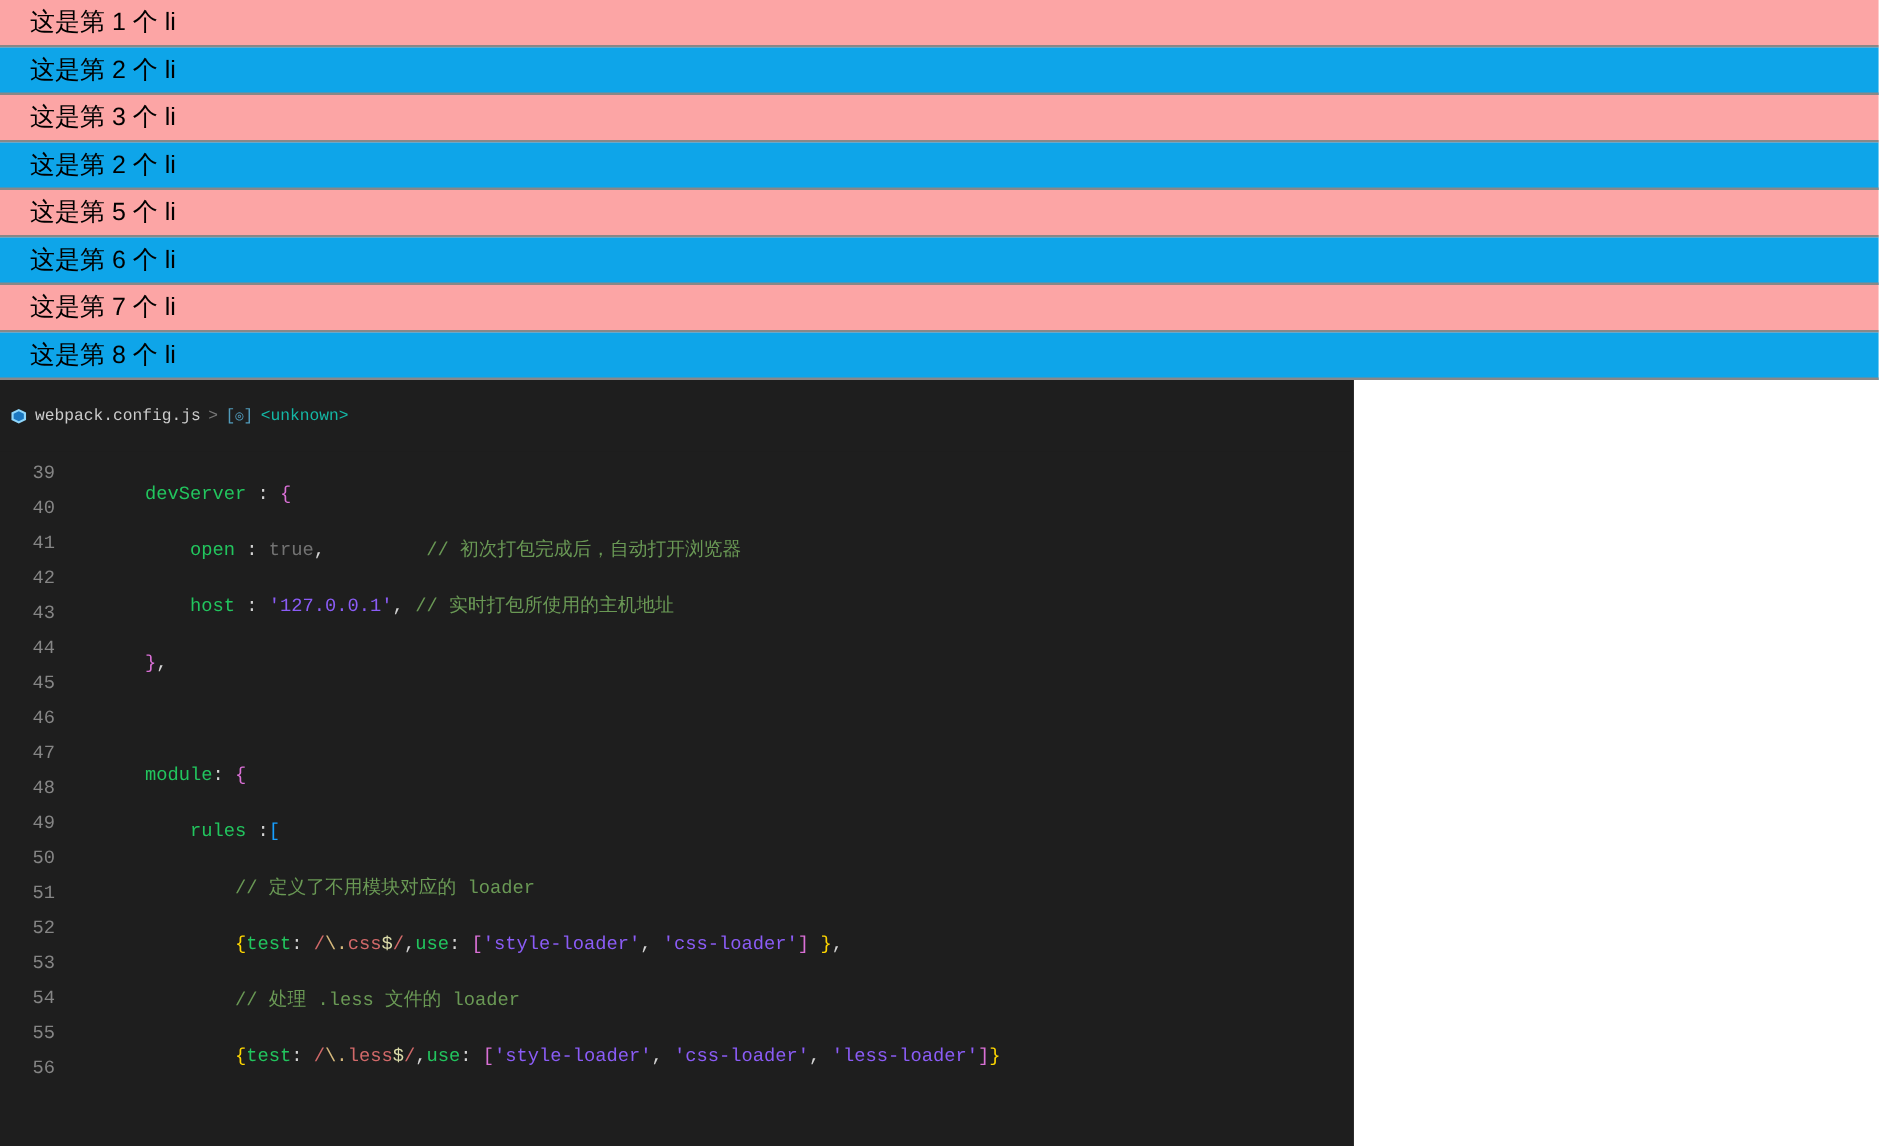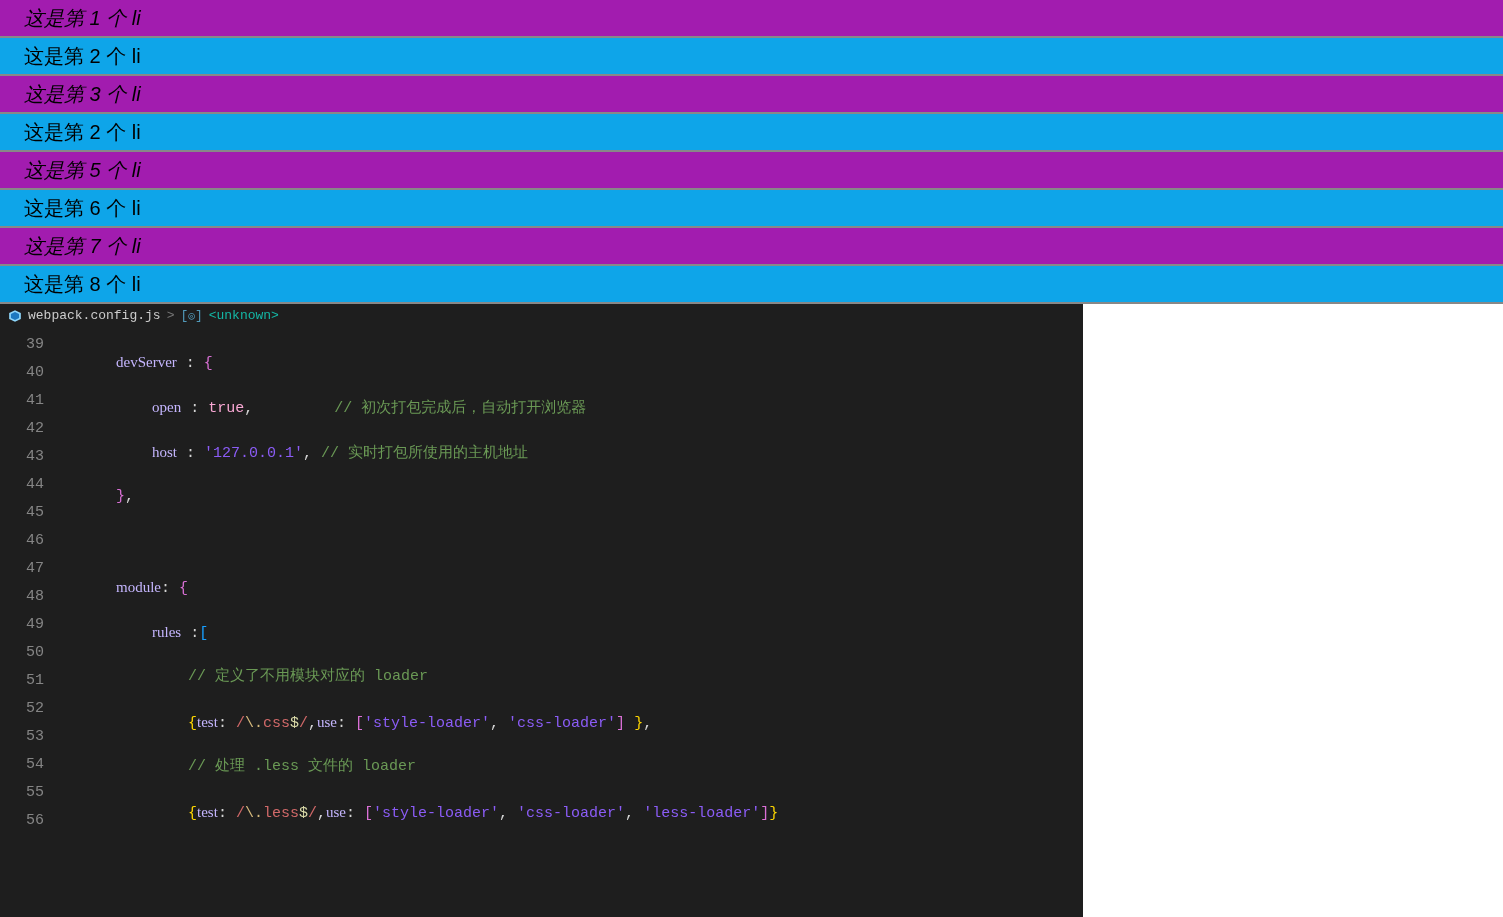--- a/index.html
+++ b/index.html
@@ -6,32 +6,32 @@
     body { font-family: Arial, "Microsoft YaHei", sans-serif; background: #ffffff; width: 1503px; }
     
     .browser-list { width: 100%; list-style: none; }
     .browser-list li { 
       padding: 4px 8px 4px 24px; 
       font-size: 20px; 
       line-height: 28px;
       color: #000;
       border-bottom: 2px solid #888;
     }
-    .browser-list li.odd { background: #a21caf; font-style: italic; }
+    .browser-list li.odd { background: #fca5a5; }
     .browser-list li.even { background: #0ea5e9; }
     
     .editor { 
       width: 1083px; 
       background: #1e1e1e; 
       font-family: "Consolas", "Courier New", monospace;
       position: relative;
     }
     .breadcrumb { 
       background: #1e1e1e; 
-      padding: 4px 8px; 
+      padding: 21px 8px; 
       font-size: 13px; 
       color: #cccccc;
       display: flex;
       align-items: center;
       gap: 6px;
     }
     .bc-icon { display:inline-flex; align-items:center; }
     .bc-sep { color: #777; }
     .bc-unknown { color: #14b8a6; }
     .bc-bracket-icon { color: #519aba; }
@@ -50,26 +50,26 @@
     .fold-col { width: 18px; }
     .code { 
       flex: 1; 
       font-size: 15px; 
       color: #d4d4d4; 
       padding: 4px 0;
       white-space: pre;
     }
     .code .line { line-height: 28px; height: 28px; }
     
-    .tk-prop   { color: #c4b5fd; font-family: Liberation Serif, serif; }
+    .tk-prop   { color: #22c55e; }
     .tk-punc   { color: #d4d4d4; }
     .tk-brace  { color: #ffd700; }
     .tk-brace2 { color: #da70d6; }
     .tk-brace3 { color: #179fff; }
-    .tk-kw     { color: #f9a8d4; text-align: right; }
+    .tk-kw     { color: #737373; text-align: right; }
     .tk-str    { color: #8b5cf6; }
     .tk-num    { color: #b5cea8; }
     .tk-com    { color: #6a9955; text-align: center; }
     .tk-regex  { color: #d16969; }
     .tk-regex-esc { color: #d7ba7d; }
     .tk-regex-anch{ color: #dcdcaa; }
     .editor-wrap { position: relative; }
   </style>
 </head>
 <body>

